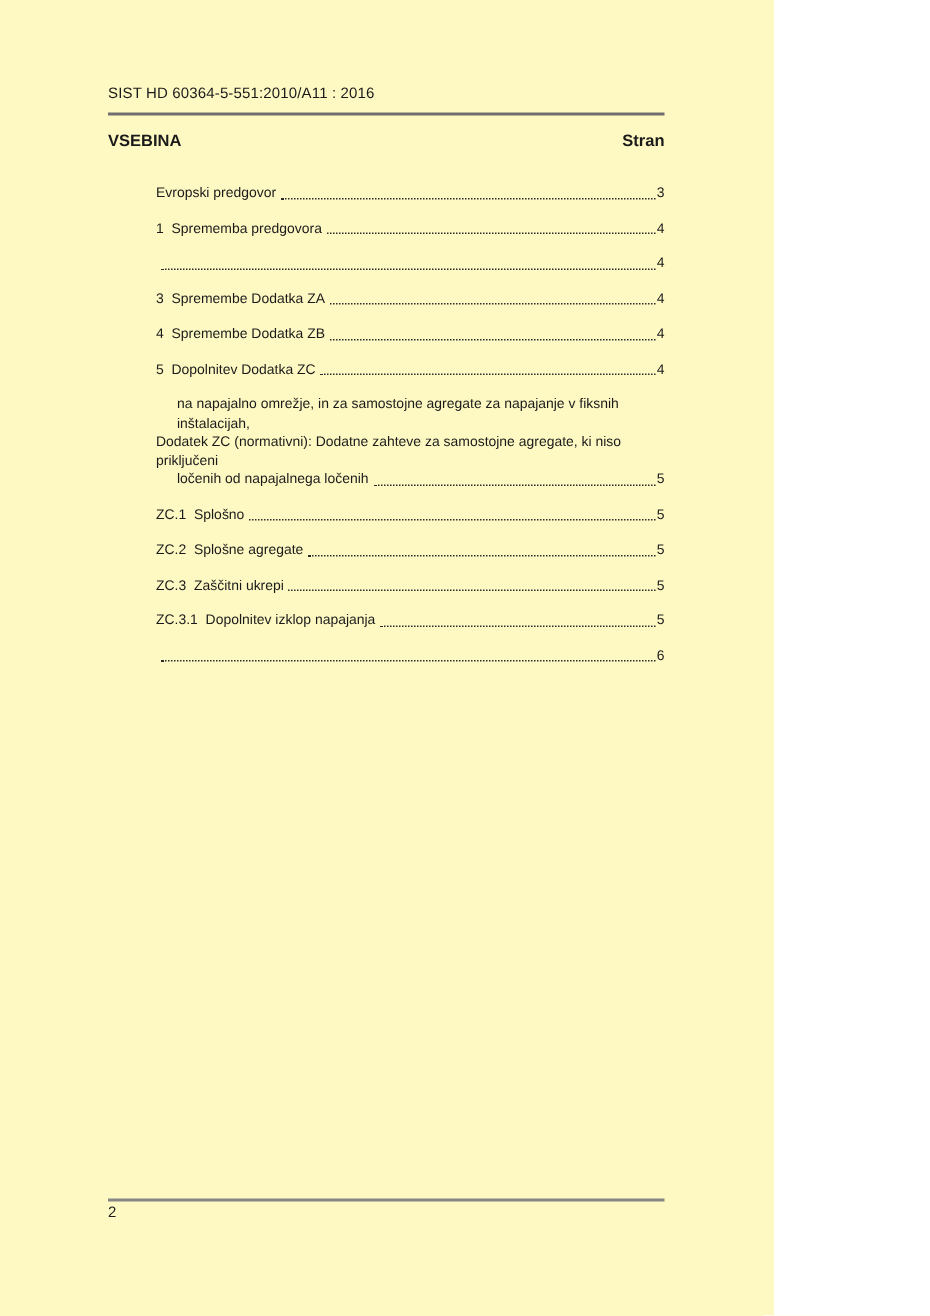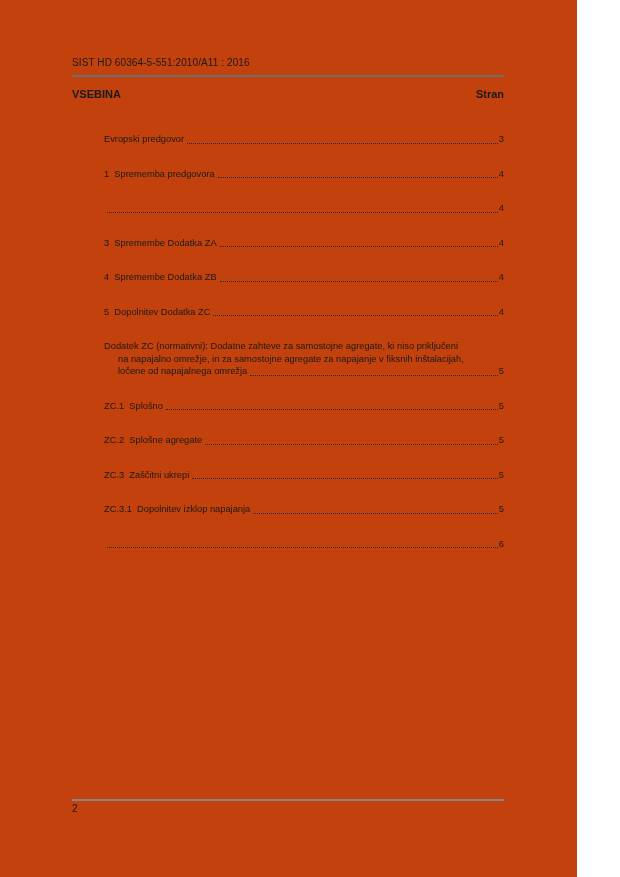--- a/index.html
+++ b/index.html
@@ -4,22 +4,22 @@
 <style>
   * { margin: 0; padding: 0; box-sizing: border-box; }
   html, body { background: #ffffff; }
   body {
     width: 620px; height: 877px;
     font-family: "Liberation Sans", "DejaVu Sans", sans-serif;
     color: #1a1a1a;
   }
   .page {
     position: relative;
-    width: 577px; height: 877px;
-    background: #c2410c;
+    width: 516px; height: 877px;
+    background: #fef9c3;
     overflow: hidden;
   }
 
   
   .doc-header {
     position: absolute;
     left: 72px; right: 73px; top: 57px;
     font-size: 10px;
     line-height: 12px;
     padding-bottom: 6px;
@@ -38,21 +38,21 @@
     line-height: 13px;
     align-items: flex-end;
   }
 
   
   .toc {
     position: absolute;
     left: 72px; right: 73px; top: 111px;
     font-size: 9.3px;
   }
-  .toc-entry { margin-top: 22px; padding-left: 32px; }
+  .toc-entry { margin-top: 11px; padding-left: 32px; }
   .toc-line {
     display: flex;
     align-items: flex-end;
     line-height: 12.5px;
   }
   .toc-line.indent { padding-left: 14px; }
   .toc-text { white-space: pre-wrap; }
   .leader {
     flex: 1 1 auto;
     min-width: 8px;
@@ -130,28 +130,28 @@
 
     <div class="toc-entry">
       <div class="toc-line">
         <span class="toc-text">5  Dopolnitev Dodatka ZC</span>
         <span class="leader"></span>
         <span class="pnum">4</span>
       </div>
     </div>
 
     <div class="toc-entry">
-      <div class="toc-line">
-        <span class="toc-text">Dodatek ZC (normativni): Dodatne zahteve za samostojne agregate, ki niso priključeni</span>
-      </div>
       <div class="toc-line indent">
         <span class="toc-text">na napajalno omrežje, in za samostojne agregate za napajanje v fiksnih inštalacijah,</span>
       </div>
+      <div class="toc-line">
+        <span class="toc-text">Dodatek ZC (normativni): Dodatne zahteve za samostojne agregate, ki niso priključeni</span>
+      </div>
       <div class="toc-line indent">
-        <span class="toc-text">ločene od napajalnega omrežja</span>
+        <span class="toc-text">ločenih od napajalnega ločenih</span>
         <span class="leader"></span>
         <span class="pnum">5</span>
       </div>
     </div>
 
     <div class="toc-entry">
       <div class="toc-line">
         <span class="toc-text">ZC.1  Splošno</span>
         <span class="leader"></span>
         <span class="pnum">5</span>

